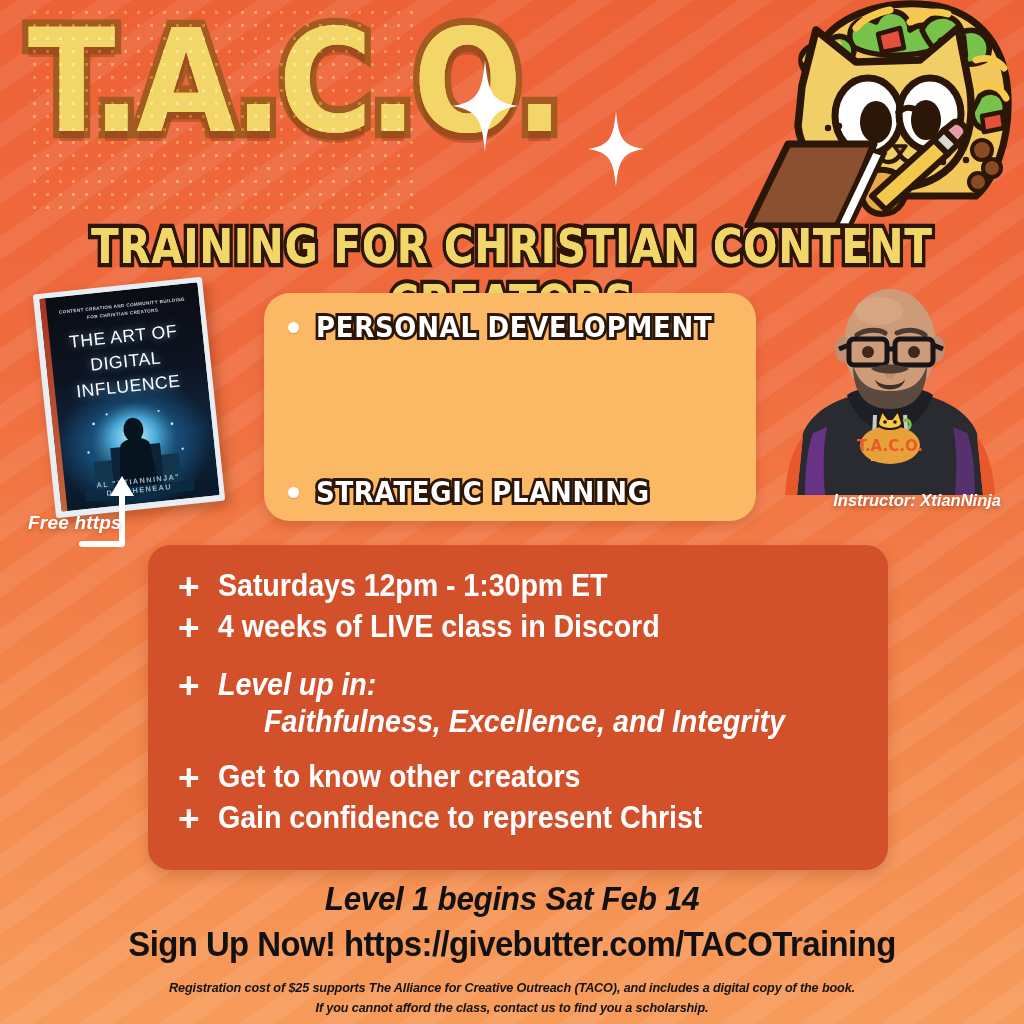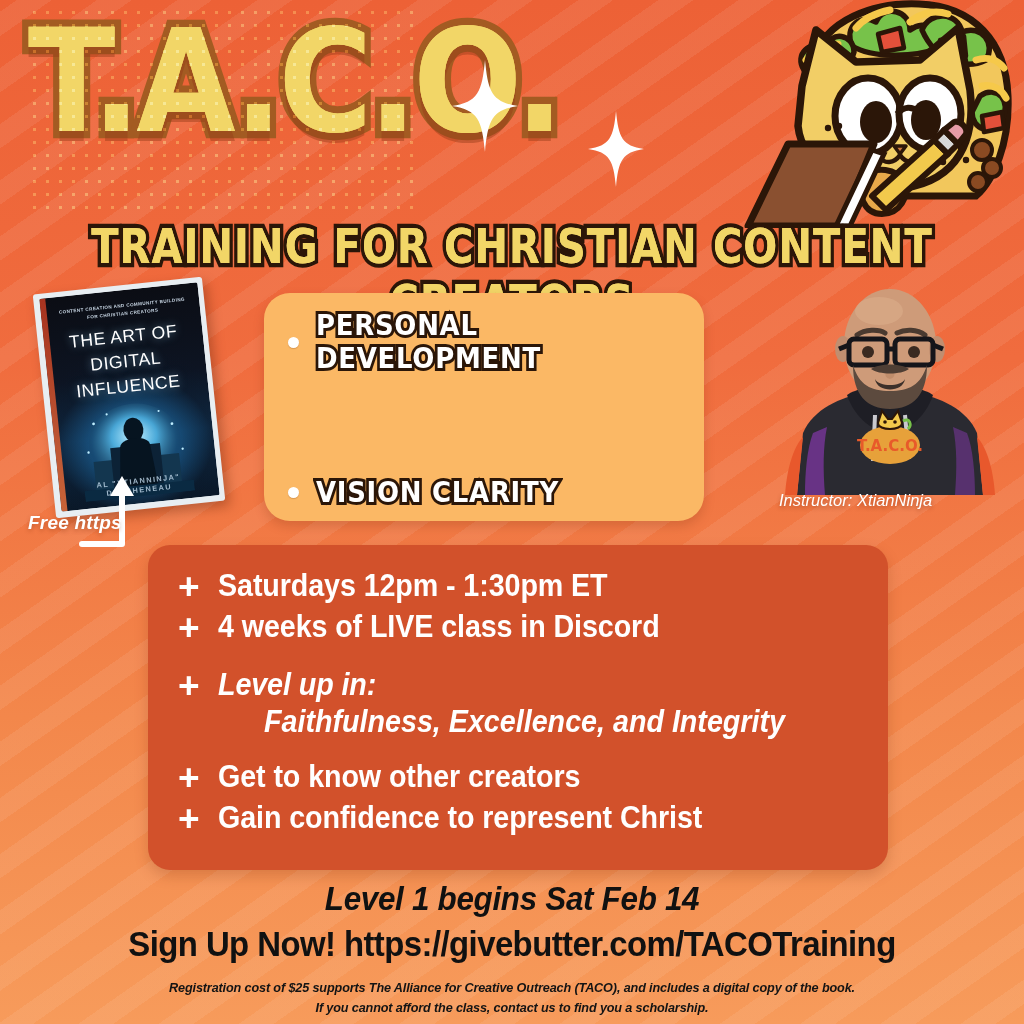--- a/index.html
+++ b/index.html
@@ -148,21 +148,21 @@
     position: absolute; left: 28px; top: 512px;
     color: #fff; font-style: italic; font-weight: 700;
     font-size: 19px; letter-spacing: .2px;
     text-shadow: 0 2px 4px rgba(120,40,10,.35);
   }
   #free-book-arrow { position: absolute; left: 78px; top: 470px; width: 72px; height: 80px; }
 
   
   #bullets-panel {
     position: absolute; left: 264px; top: 293px;
-    width: 440px; height: 228px;
+    width: 492px; height: 228px;
     background: #FBB865;
     border-radius: 26px;
     box-shadow: 0 5px 11px rgba(120,45,15,0.22);
     padding: 19px 22px 14px 24px;
     display: flex; flex-direction: column; justify-content: space-between;
   }
   .bullet-row { display: flex; align-items: center; gap: 17px; }
   .bullet-dot {
     width: 11px; height: 11px; border-radius: 50%;
     background: #fff; flex: 0 0 auto;
@@ -184,22 +184,22 @@
   .bullet-row.r2 .bullet-label { font-size: 25.6px; }
   .bullet-row.r3 .bullet-label { font-size: 26px; }
 
   
   #instructor { position: absolute; left: 779px; top: 283px; width: 222px; height: 238px; }
   #instr-photo {
     position: relative; width: 222px; height: 212px; overflow: hidden;
   }
   #instr-caption {
     position: absolute; left: 0; right: 0; top: 208px;
-    text-align: left; color: #fff;
-    font-style: italic; font-weight: 400; font-size: 16.5px;
+    text-align: right; color: #fff;
+    font-style: italic; font-weight: 700; font-size: 16.5px;
     text-shadow: 0 2px 4px rgba(110,35,10,.45);
   }
 
   
   #features-panel {
     position: absolute; left: 148px; top: 545px;
     width: 740px; height: 325px;
     background: #D2512B;
     border-radius: 22px;
     box-shadow: 0 6px 14px rgba(120,40,15,0.22);
@@ -389,23 +389,23 @@
       <path d="M44 6 L56 26 L32 26Z" fill="#FFFFFF"></path>
     </svg>
   </div>
   <div id="free-book-label">Free https</div>
 
   <div id="bullets-panel">
     <div class="bullet-row r0">
       <span class="bullet-dot"></span>
       <span class="bullet-label">PERSONAL DEVELOPMENT</span>
     </div>
-    <div class="bullet-row r1">
+    <div class="bullet-row r3">
       <span class="bullet-dot"></span>
-      <span class="bullet-label">VISION CLARITY</span>
+      <span class="bullet-label">STRATEGIC PLANNING</span>
     </div>
   </div>
 
   <div id="instructor">
     <div id="instr-photo">
       <svg width="222" height="212" viewBox="0 0 222 212">
 
         <path d="M86 108 L136 108 L140 150 L82 150Z" fill="#C08E70"></path>
 
         <path d="M18 212 L24 150 C34 126 62 114 86 110 L136 110 C160 114 188 126 198 150 L204 212Z" fill="#2A2A31"></path>

